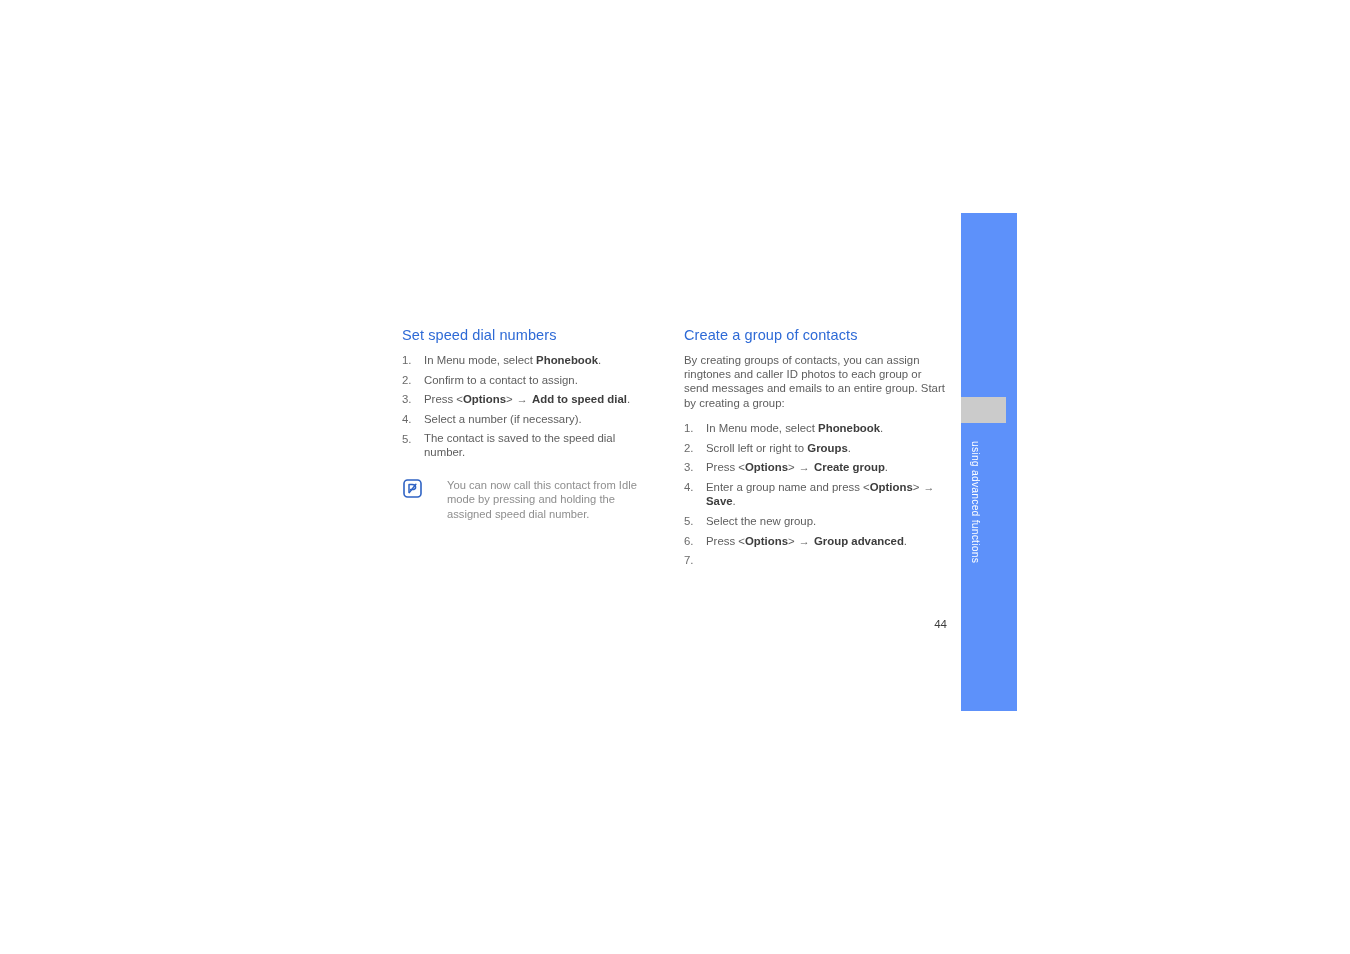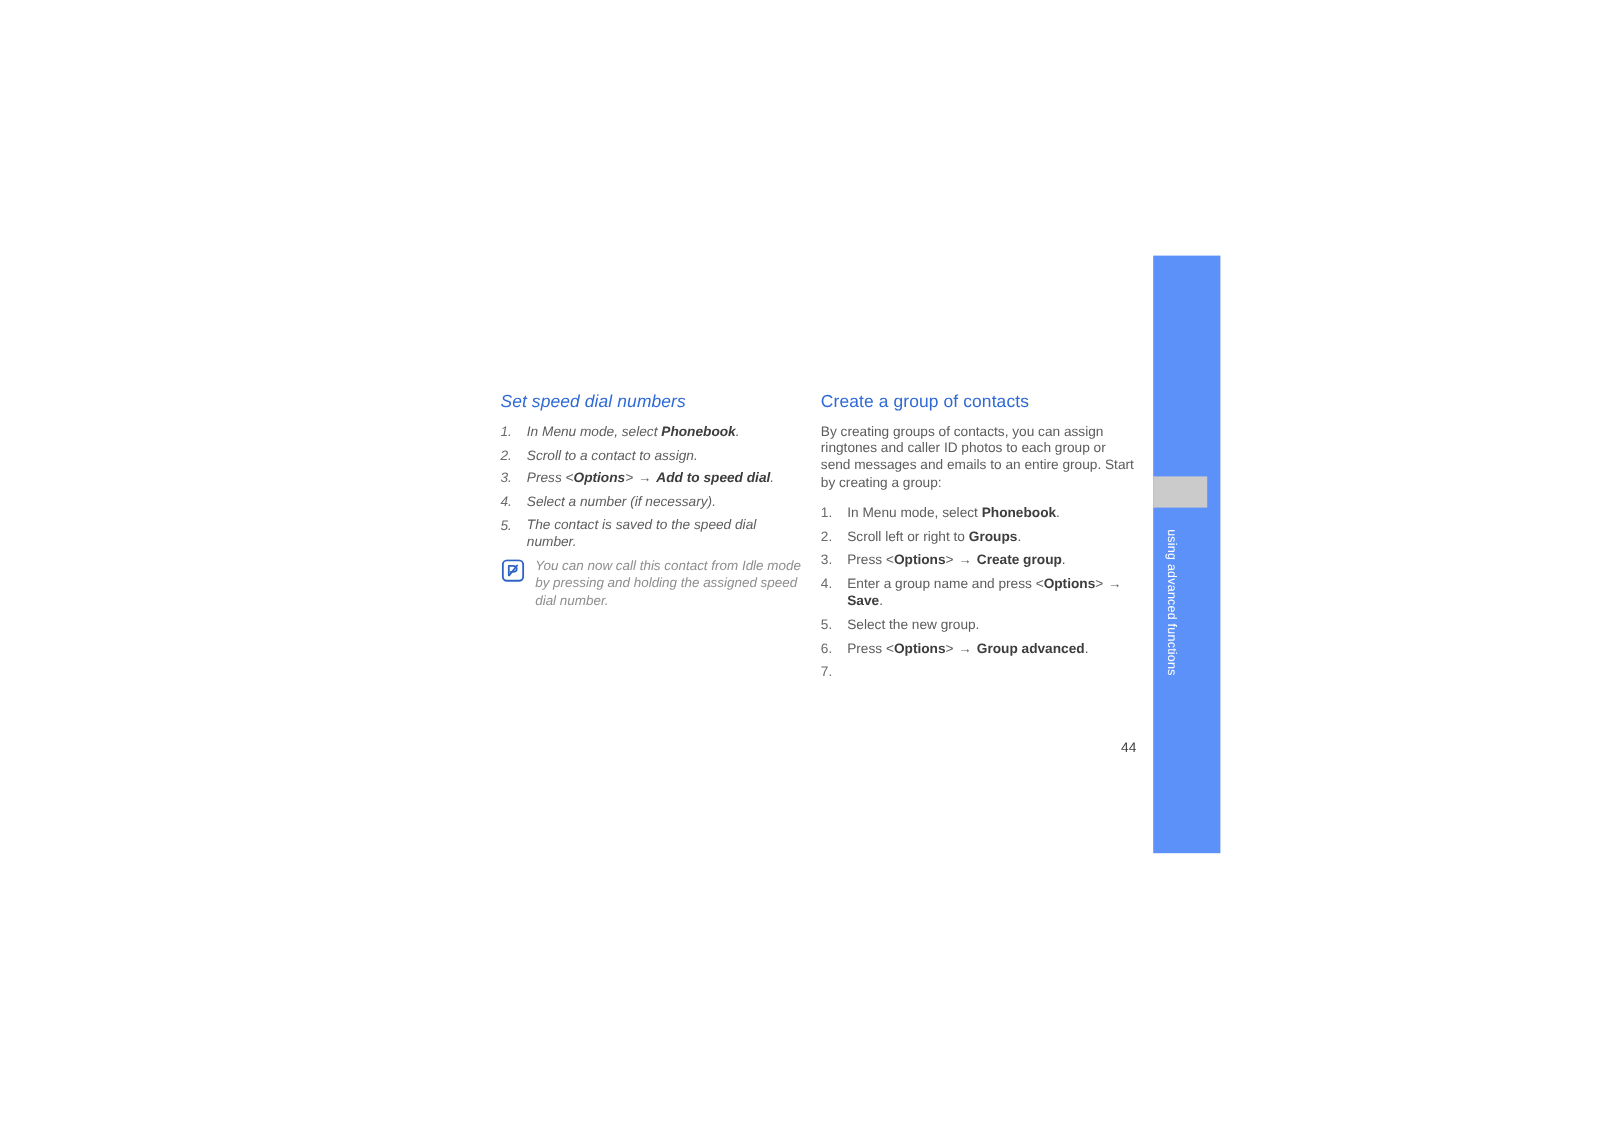--- a/index.html
+++ b/index.html
@@ -19,21 +19,21 @@
     position: absolute;
     inset: 0;
     background: #ffffff;
   }
 
   
   .col {
     position: absolute;
     top: 326px;
   }
-  .col-left  { left: 417px; width: 256px; font-style: italic; }
+  .col-left  { left: 402px; width: 256px; }
   .col-right { left: 684px; width: 262px; }
 
   .section-heading {
     color: #2e6ad6;
     font-size: 14.5px;
     line-height: 18px;
     font-weight: 400;
     margin: 0 0 9px 0;
     letter-spacing: 0.1px;
   }
@@ -74,33 +74,34 @@
     color: #5d5d5d;
     padding: 0 1px;
   }
 
   .follow-line {
     color: #5d5d5d;
     font-size: 11.4px;
     line-height: 14.2px;
     padding-left: 22px;
     margin-top: -1px;
-    margin-bottom: 6px;
+    margin-bottom: 19px;
   }
 
   
   .note {
     position: relative;
     padding-left: 29px;
     margin-top: 6px;
   }
   .note-text {
     color: #8e8e8e;
     font-size: 11.2px;
     line-height: 14.2px;
+    margin-left: 16px;
   }
   .note-icon {
     position: absolute;
     left: 1px;
     top: 1px;
     width: 19px;
     height: 19px;
   }
 
   
@@ -148,21 +149,21 @@
 </head>
 <body>
 
 <div class="page">
 
   <div class="col col-left">
     <h2 class="section-heading">Set speed dial numbers</h2>
 
     <ol class="steps">
         <li><span class="num">1.</span><span><span>In Menu mode, select </span><span class="strong">Phonebook</span><span>.</span></span></li>
-        <li><span class="num">2.</span><span><span>Scroll to a contact to assign.</span></span></li>
+        <li><span class="num">2.</span><span><span>Confirm to a contact to assign.</span></span></li>
         <li><span class="num">3.</span><span><span>Press &lt;</span><span class="strong">Options</span><span>&gt; </span><span class="arrow">→</span><span> </span><span class="strong">Add to speed dial</span><span>.</span></span></li>
         <li><span class="num">4.</span><span><span>Select a number (if necessary).</span></span></li>
         <li><span class="num">5.</span></li>
       </ol>
 
     <div class="follow-line">The contact is saved to the speed dial number.</div>
 
     <div class="note">
       <span class="note-icon">
         <svg width="19" height="19" viewBox="0 0 19 19" xmlns="http://www.w3.org/2000/svg">

